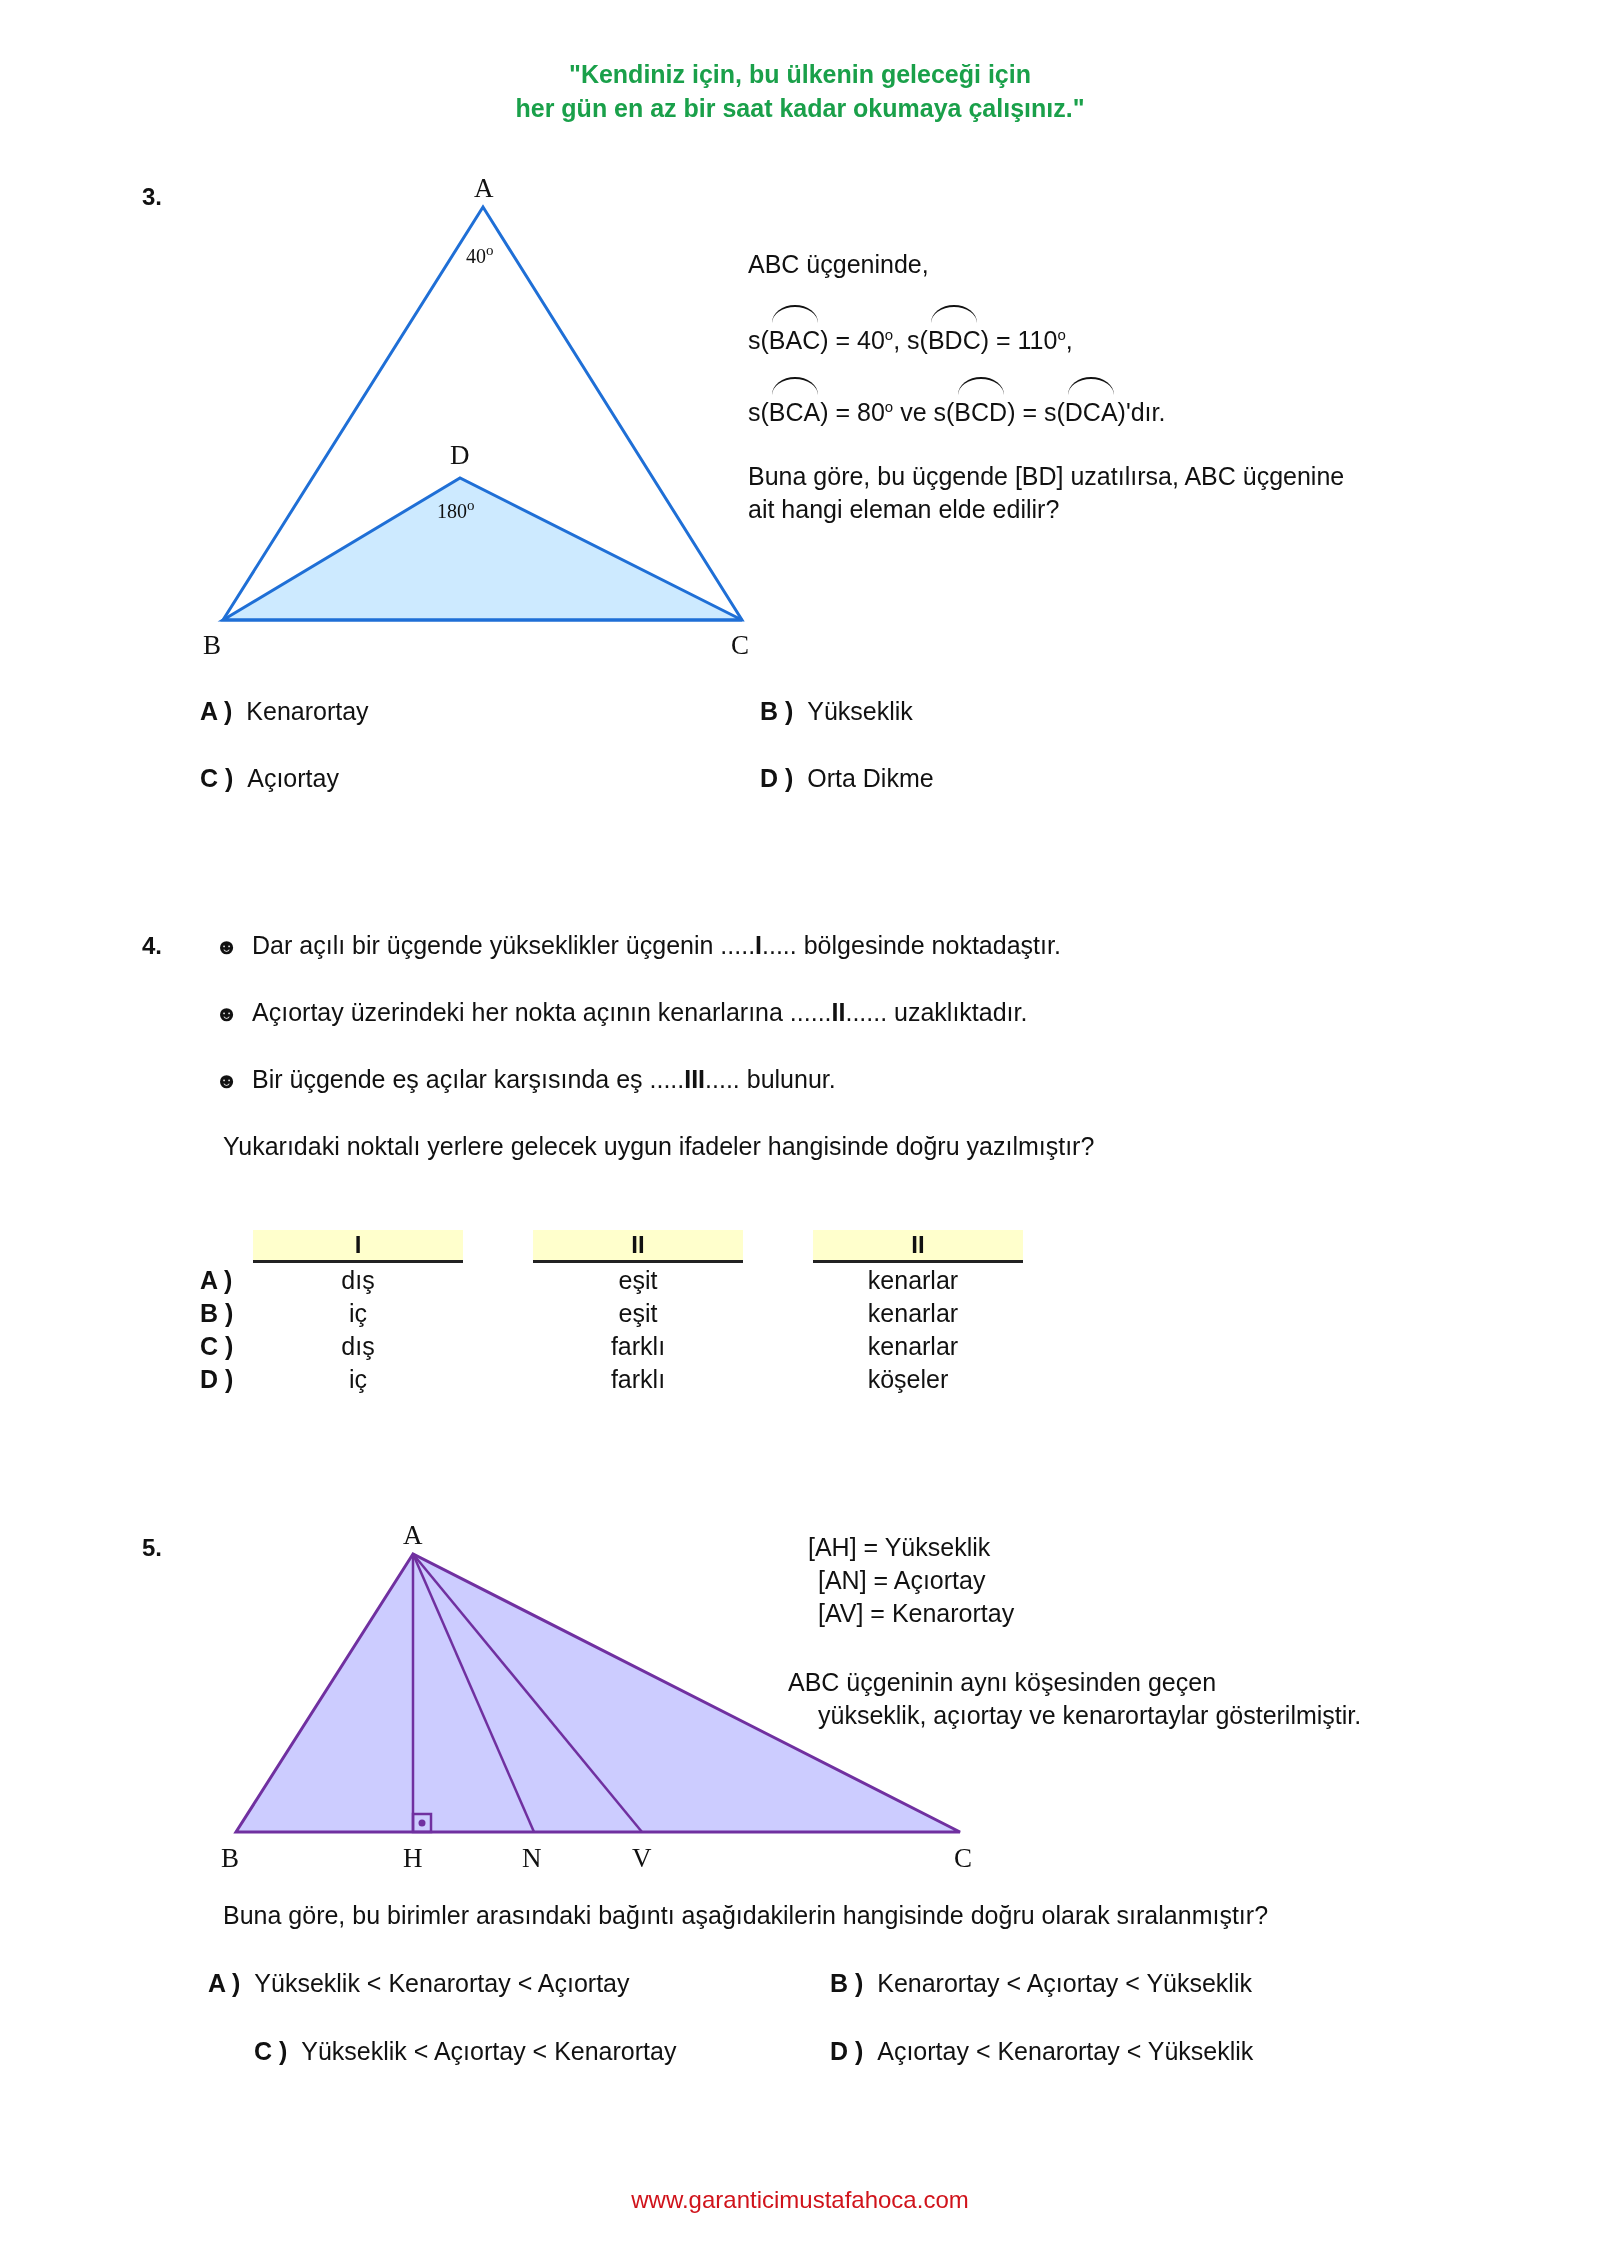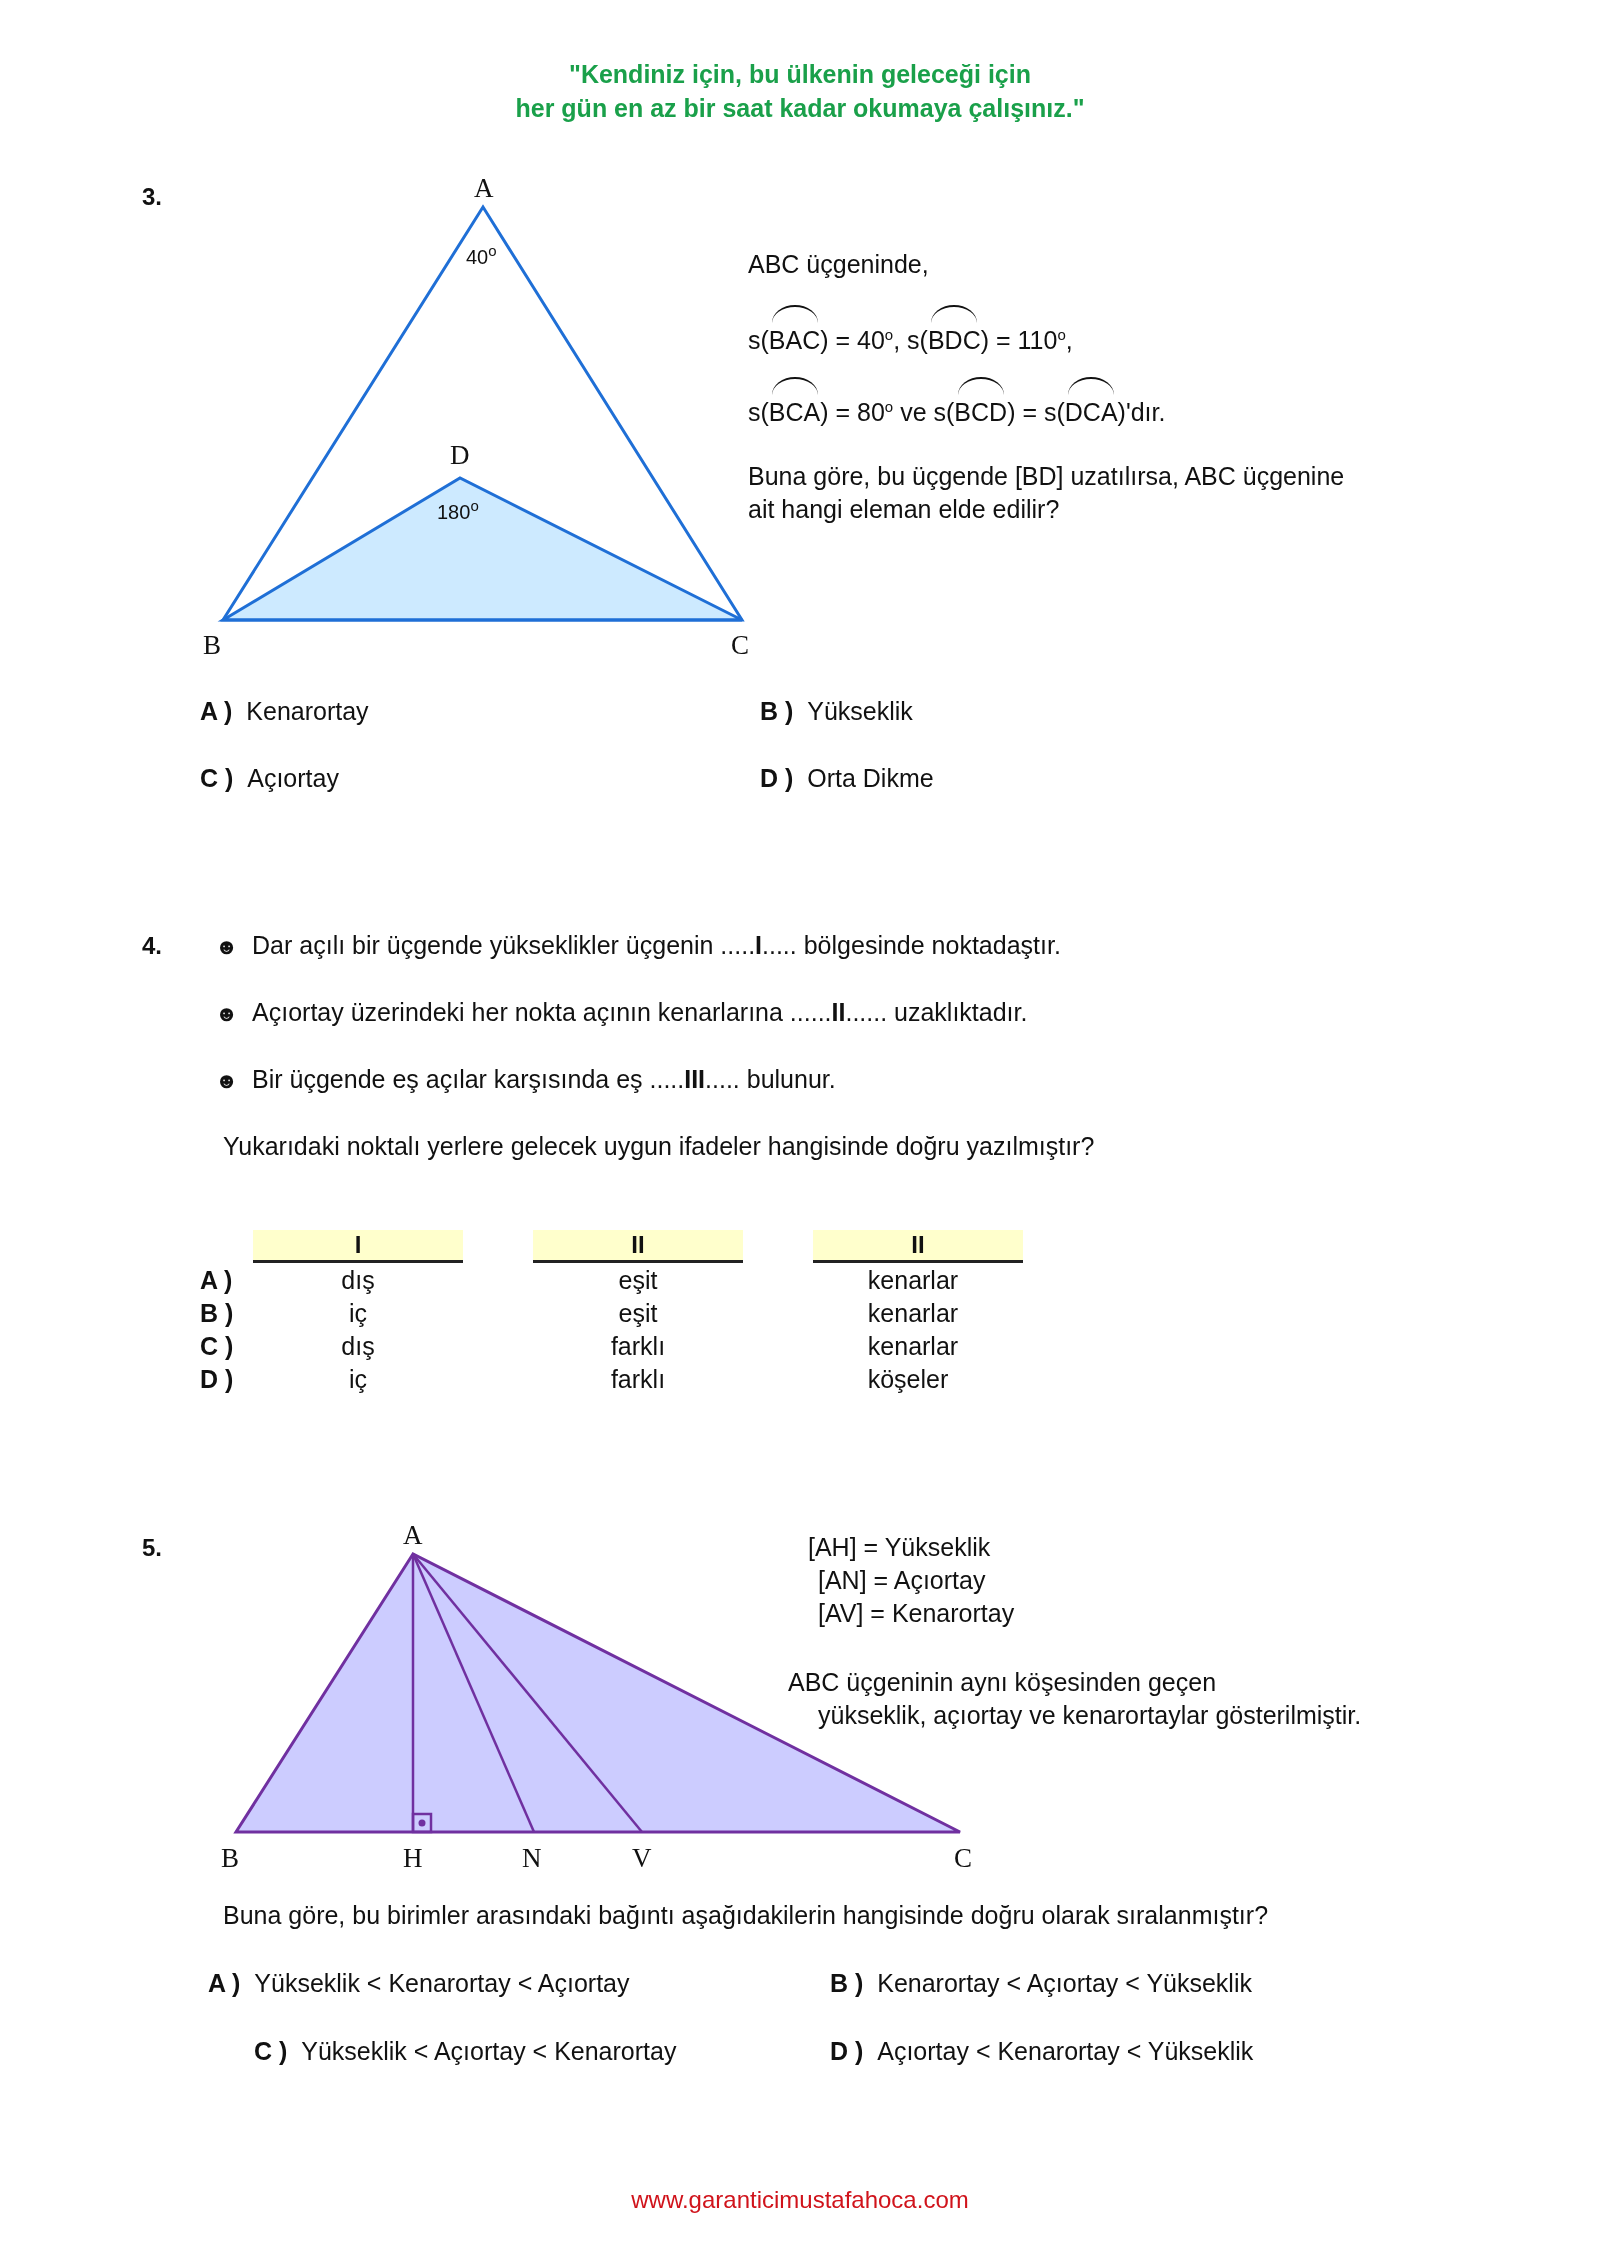--- a/index.html
+++ b/index.html
@@ -5,21 +5,21 @@
   html, body { margin: 0; padding: 0; background: #ffffff; }
   body { width: 1600px; height: 2262px; position: relative; overflow: hidden;
          font-family: "Liberation Sans", sans-serif; color: #111; }
   .abs { position: absolute; white-space: nowrap; }
   .quote { left: 0; width: 1600px; text-align: center; color: #1aa04a; font-weight: bold;
            font-size: 25px; line-height: 34px; }
   .qnum { font-weight: bold; font-size: 24px; }
   .txt { font-size: 25px; line-height: 30px; }
   .opt-label { font-weight: bold; font-size: 25px; }
   .serif { font-family: "Liberation Serif", serif; font-size: 27px; }
-  .deg { font-family: Liberation Sans, sans-serif; font-size: 20px; }
+  .deg { font-family: Liberation Serif, serif; font-size: 20px; }
   .arc { display: inline-block; position: relative; }
   .arc::before { content: ""; position: absolute; left: 50%; top: -20px; width: 46px; height: 16px;
                  margin-left: -23px; border-top: 2px solid #111; border-radius: 50% 50% 0 0 / 100% 100% 0 0; }
   sup { font-size: 15px; }
   .bullet { font-size: 22px; }
   .thead { position: absolute; height: 30px; background: #ffffcc; border-bottom: 3px solid #222;
            text-align: center; font-weight: bold; font-size: 24px; line-height: 30px; }
   .cell { position: absolute; text-align: center; font-size: 25px; }
   .footer { left: 0; width: 1600px; text-align: center; color: #d0131b; font-size: 24px; }
   svg { position: absolute; left: 0; top: 0; }

